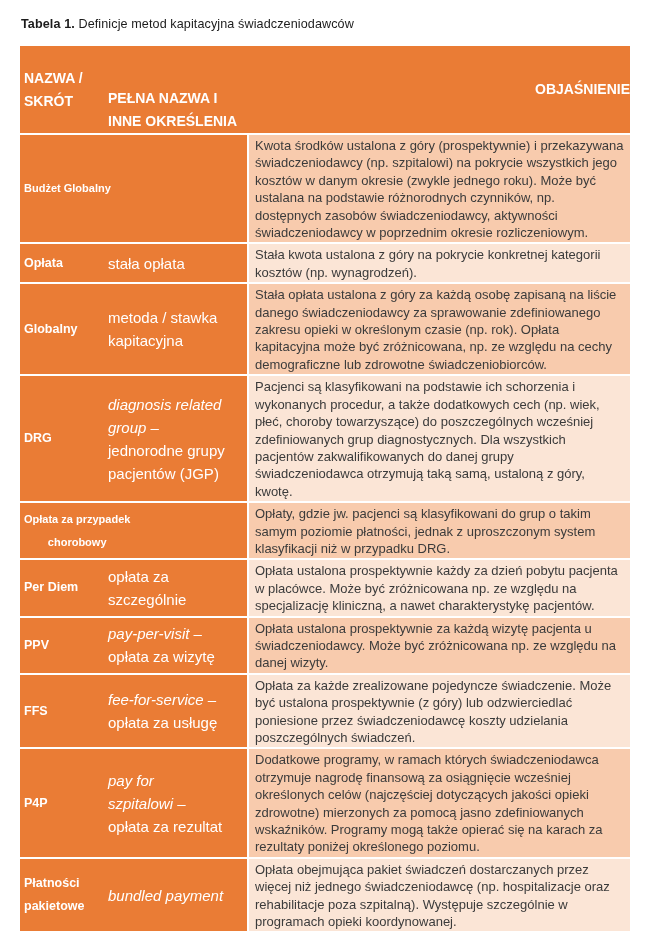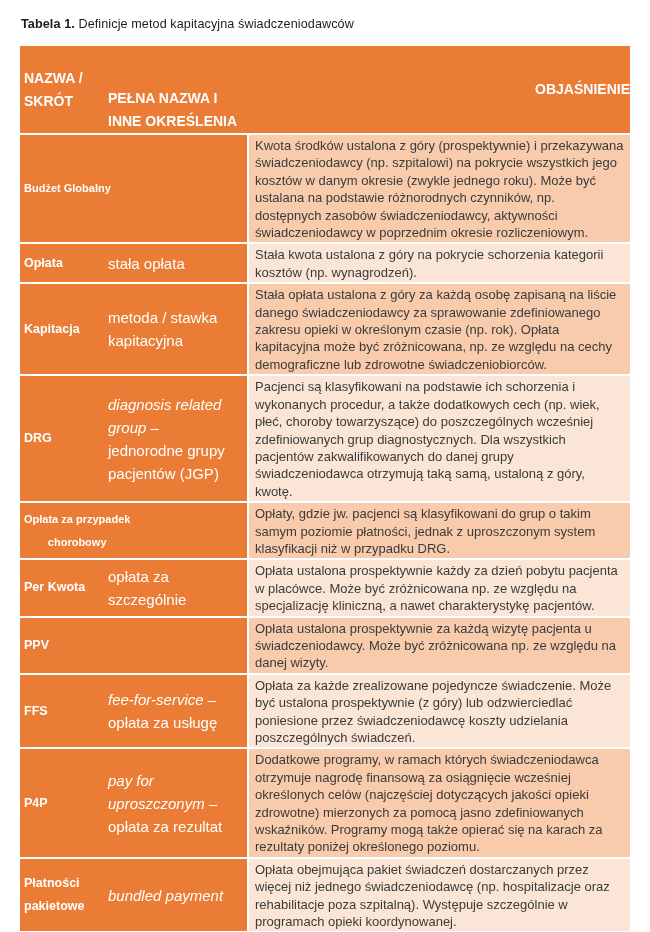--- a/index.html
+++ b/index.html
@@ -77,24 +77,24 @@
   <div style="display:contents" id="table-body"><div class="drow">
         <div class="left">
           <div class="merged-name">Budżet Globalny</div>
         </div>
         <div class="c3 shade-medium">Kwota środków ustalona z góry (prospektywnie) i przekazywana świadczeniodawcy (np. szpitalowi) na pokrycie wszystkich jego kosztów w danym okresie (zwykle jednego roku). Może być ustalana na podstawie różnorodnych czynników, np. dostępnych zasobów świadczeniodawcy, aktywności świadczeniodawcy w poprzednim okresie rozliczeniowym.</div>
       </div><div class="drow">
         <div class="left">
           <div class="c1">Opłata</div>
           <div class="c2"><span>stała opłata</span></div>
         </div>
-        <div class="c3 shade-light">Stała kwota ustalona z góry na pokrycie schorzenia kategorii kosztów (np. wynagrodzeń).</div>
+        <div class="c3 shade-light">Stała kwota ustalona z góry na pokrycie konkretnej kategorii kosztów (np. wynagrodzeń).</div>
       </div><div class="drow">
         <div class="left">
-          <div class="c1">Kapitacja</div>
+          <div class="c1">Globalny</div>
           <div class="c2"><span>metoda / stawka
 kapitacyjna</span></div>
         </div>
         <div class="c3 shade-medium">Stała opłata ustalona z góry za każdą osobę zapisaną na liście danego świadczeniodawcy za sprawowanie zdefiniowanego zakresu opieki w określonym czasie (np. rok). Opłata kapitacyjna może być zróżnicowana, np. ze względu na cechy demograficzne lub zdrowotne świadczeniobiorców.</div>
       </div><div class="drow">
         <div class="left">
           <div class="c1">DRG</div>
           <div class="c2"><span class="it">diagnosis related
 group –</span><span>
 jednorodne grupy
@@ -102,42 +102,44 @@
         </div>
         <div class="c3 shade-light">Pacjenci są klasyfikowani na podstawie ich schorzenia i wykonanych procedur, a także dodatkowych cech (np. wiek, płeć, choroby towarzyszące) do poszczególnych wcześniej zdefiniowanych grup diagnostycznych. Dla wszystkich pacjentów zakwalifikowanych do danej grupy świadczeniodawca otrzymują taką samą, ustaloną z góry, kwotę.</div>
       </div><div class="drow">
         <div class="left">
           <div class="merged-name">Opłata za przypadek
 chorobowy</div>
         </div>
         <div class="c3 shade-medium">Opłaty, gdzie jw. pacjenci są klasyfikowani do grup o takim samym poziomie płatności, jednak z uproszczonym system klasyfikacji niż w przypadku DRG.</div>
       </div><div class="drow">
         <div class="left">
-          <div class="c1">Per Kwota</div>
+          <div class="c1">Per Diem</div>
           <div class="c2"><span>opłata za
 szczególnie</span></div>
         </div>
         <div class="c3 shade-light">Opłata ustalona prospektywnie każdy za dzień pobytu pacjenta w placówce. Może być zróżnicowana np. ze względu na specjalizację kliniczną, a nawet charakterystykę pacjentów.</div>
       </div><div class="drow">
         <div class="left">
           <div class="c1">PPV</div>
+          <div class="c2"><span class="it">pay-per-visit –</span><span>
+opłata za wizytę</span></div>
         </div>
         <div class="c3 shade-medium">Opłata ustalona prospektywnie za każdą wizytę pacjenta u świadczeniodawcy. Może być zróżnicowana np. ze względu na danej wizyty.</div>
       </div><div class="drow">
         <div class="left">
           <div class="c1">FFS</div>
           <div class="c2"><span class="it">fee-for-service –</span><span>
 opłata za usługę</span></div>
         </div>
         <div class="c3 shade-light">Opłata za każde zrealizowane pojedyncze świadczenie. Może być ustalona prospektywnie (z góry) lub odzwierciedlać poniesione przez świadczeniodawcę koszty udzielania poszczególnych świadczeń.</div>
       </div><div class="drow">
         <div class="left">
           <div class="c1">P4P</div>
           <div class="c2"><span class="it">pay for
-uproszczonym –</span><span>
+szpitalowi –</span><span>
 opłata za rezultat</span></div>
         </div>
         <div class="c3 shade-medium">Dodatkowe programy, w ramach których świadczeniodawca otrzymuje nagrodę finansową za osiągnięcie wcześniej określonych celów (najczęściej dotyczących jakości opieki zdrowotne) mierzonych za pomocą jasno zdefiniowanych wskaźników. Programy mogą także opierać się na karach za rezultaty poniżej określonego poziomu.</div>
       </div><div class="drow">
         <div class="left">
           <div class="c1">Płatności
 pakietowe</div>
           <div class="c2"><span class="it">bundled payment</span></div>
         </div>
         <div class="c3 shade-light">Opłata obejmująca pakiet świadczeń dostarczanych przez więcej niż jednego świadczeniodawcę (np. hospitalizacje oraz rehabilitacje poza szpitalną). Występuje szczególnie w programach opieki koordynowanej.</div>

